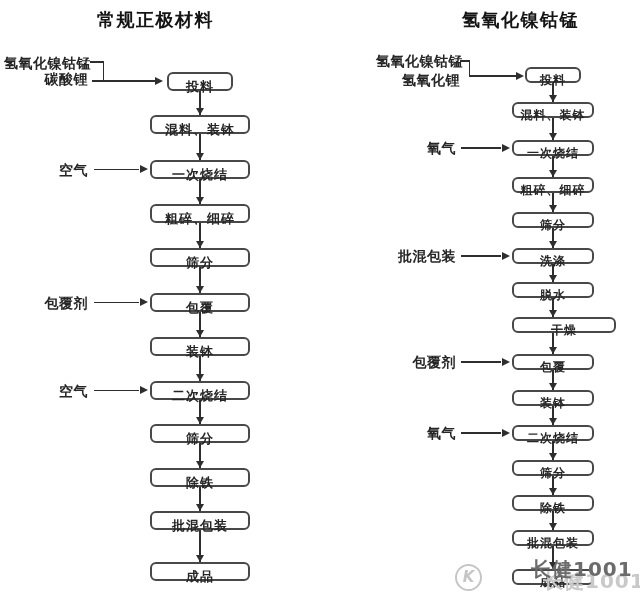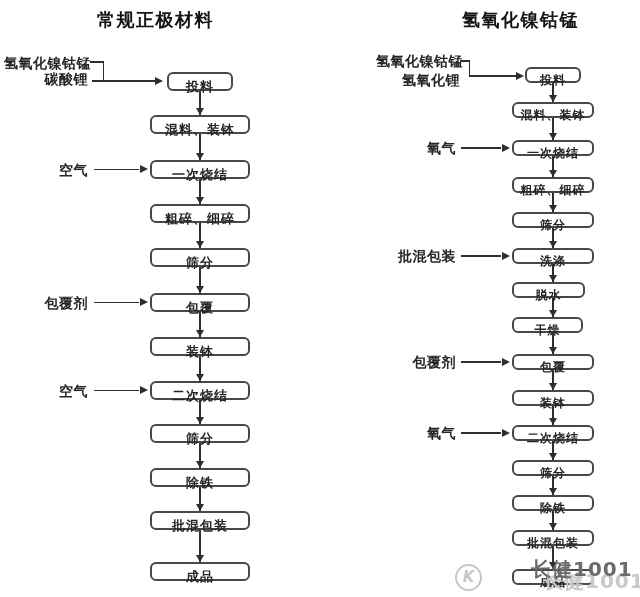--- a/index.html
+++ b/index.html
@@ -187,26 +187,26 @@
         <div class="vline" style="left: 552.25px; top: 228px; height: 20px;"></div>
         <div class="ah-down" style="left: 548.5px; top: 241px;"></div>
         <div class="flow-box" style="left: 512px; top: 248px; width: 82px; height: 16px;">
           <span>洗涤</span>
         </div>
         <div class="side-label" style="left: 372px; width: 84px; top: 248px;">批混包装</div>
         <div class="hline" style="left: 461px; top: 255.25px; width: 40px;"></div>
         <div class="ah-right" style="left: 502px; top: 251.5px;"></div>
         <div class="vline" style="left: 552.25px; top: 264px; height: 18px;"></div>
         <div class="ah-down" style="left: 548.5px; top: 275px;"></div>
-        <div class="flow-box" style="left: 512px; top: 282px; width: 73px; height: 16px;">
+        <div class="flow-box" style="left: 512px; top: 282px; width: 82px; height: 16px;">
           <span>脱水</span>
         </div>
         <div class="vline" style="left: 552.25px; top: 298px; height: 19px;"></div>
         <div class="ah-down" style="left: 548.5px; top: 310px;"></div>
-        <div class="flow-box" style="left: 512px; top: 317px; width: 71px; height: 16px;">
+        <div class="flow-box" style="left: 512px; top: 317px; width: 104px; height: 16px;">
           <span>干燥</span>
         </div>
         <div class="vline" style="left: 552.25px; top: 333px; height: 21px;"></div>
         <div class="ah-down" style="left: 548.5px; top: 347px;"></div>
         <div class="flow-box" style="left: 512px; top: 354px; width: 82px; height: 16px;">
           <span>包覆</span>
         </div>
         <div class="side-label" style="left: 372px; width: 84px; top: 354px;">包覆剂</div>
         <div class="hline" style="left: 461px; top: 361.25px; width: 40px;"></div>
         <div class="ah-right" style="left: 502px; top: 357.5px;"></div>

